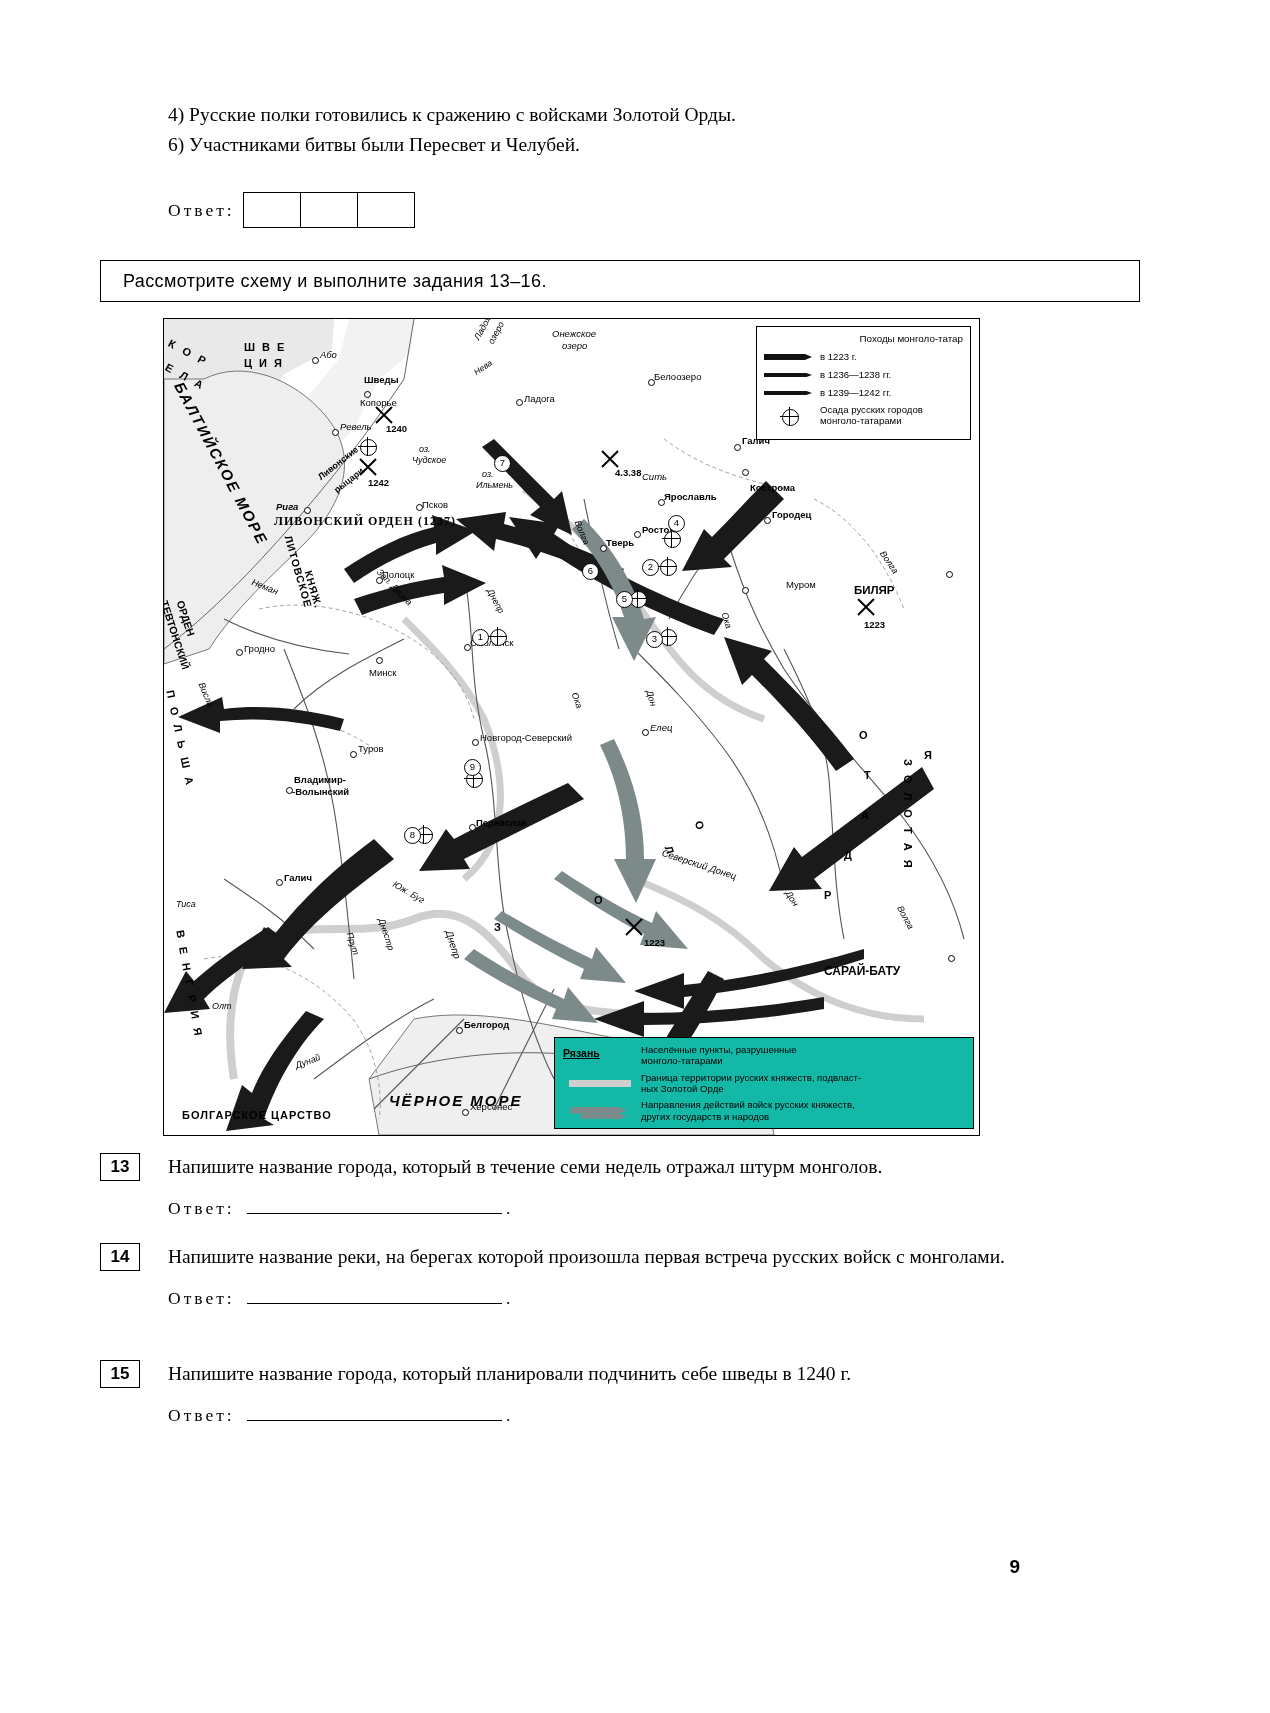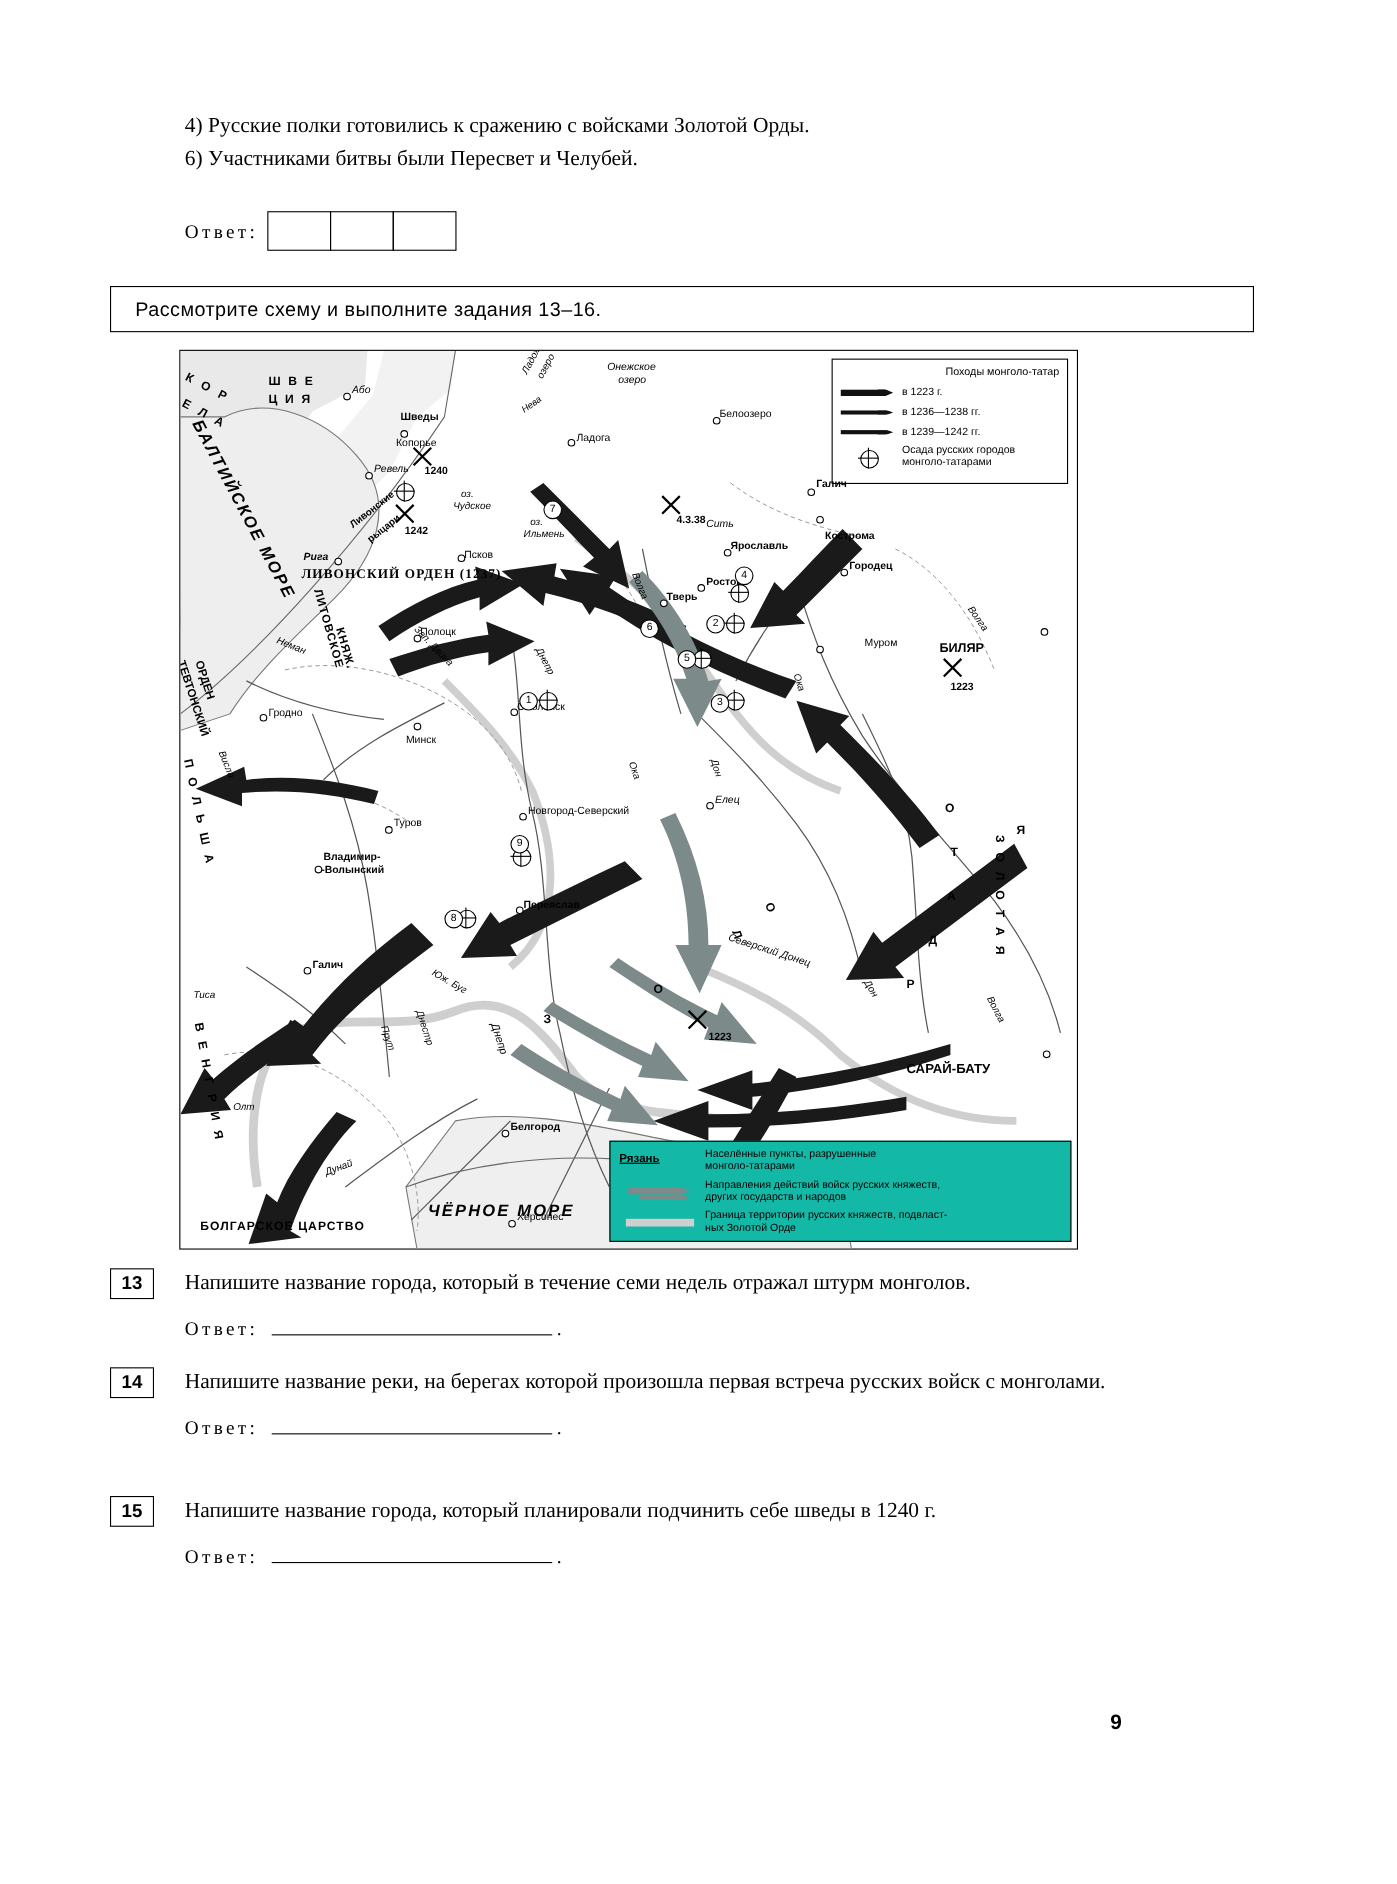--- a/index.html
+++ b/index.html
@@ -261,35 +261,35 @@
         <span class="sym">
           <span class="ryazan">Рязань</span>
         </span>
         <span class="txt">
           <span>Населённые пункты, разрушенные</span><br>
           <span>монголо-татарами</span>
         </span>
       </div>
       <div class="row">
         <span class="sym">
-          <span class="gray-arrow"></span>
-            <span class="gray-arrow2"></span>
-        </span>
-        <span class="txt">
-          <span>Направления действий войск русских княжеств,</span><br>
-          <span>других государств и народов</span>
-        </span>
-      </div>
-      <div class="row">
-        <span class="sym">
             <span class="gray-band"></span>
           </span>
         <span class="txt">
           <span>Граница территории русских княжеств, подвласт-</span><br>
           <span>ных Золотой Орде</span>
+        </span>
+      </div>
+      <div class="row">
+        <span class="sym">
+          <span class="gray-arrow"></span>
+            <span class="gray-arrow2"></span>
+        </span>
+        <span class="txt">
+          <span>Направления действий войск русских княжеств,</span><br>
+          <span>других государств и народов</span>
         </span>
       </div>
     </div>
 
     <div class="mlabel sea rot" style="left:22px; top:60px; transform:rotate(62deg);">БАЛТИЙСКОЕ МОРЕ</div>
     <div class="mlabel sea" style="left:225px; top:773px;">ЧЁРНОЕ МОРЕ</div>
 
     <div class="mlabel b rot" style="left:8px; top:18px; transform:rotate(28deg); font-size:11px; letter-spacing:3px;">К О Р</div>
     <div class="mlabel b rot" style="left:5px; top:42px; transform:rotate(28deg); font-size:11px; letter-spacing:3px;">Е Л А</div>
     <div class="mlabel b" style="left:80px; top:22px; font-size:11px; letter-spacing:2px;">Ш В Е</div>

